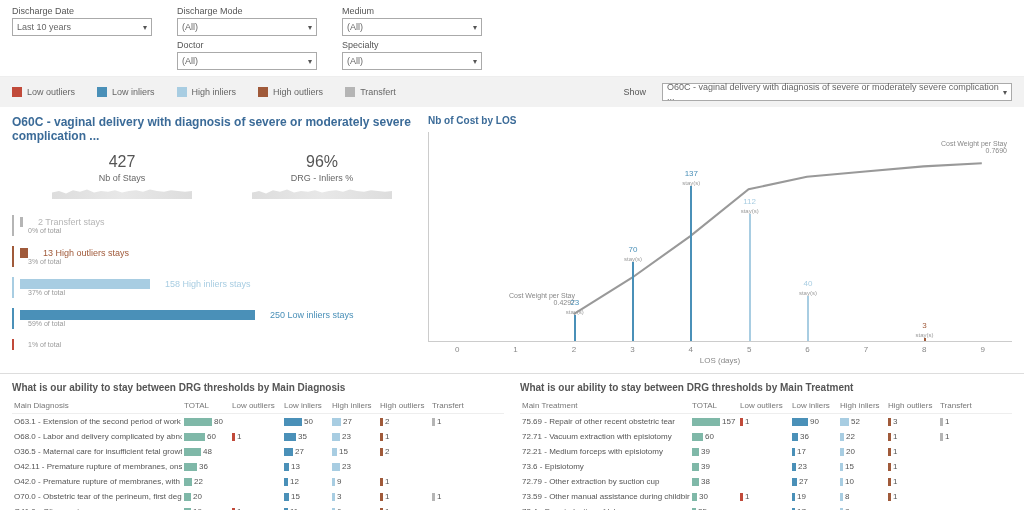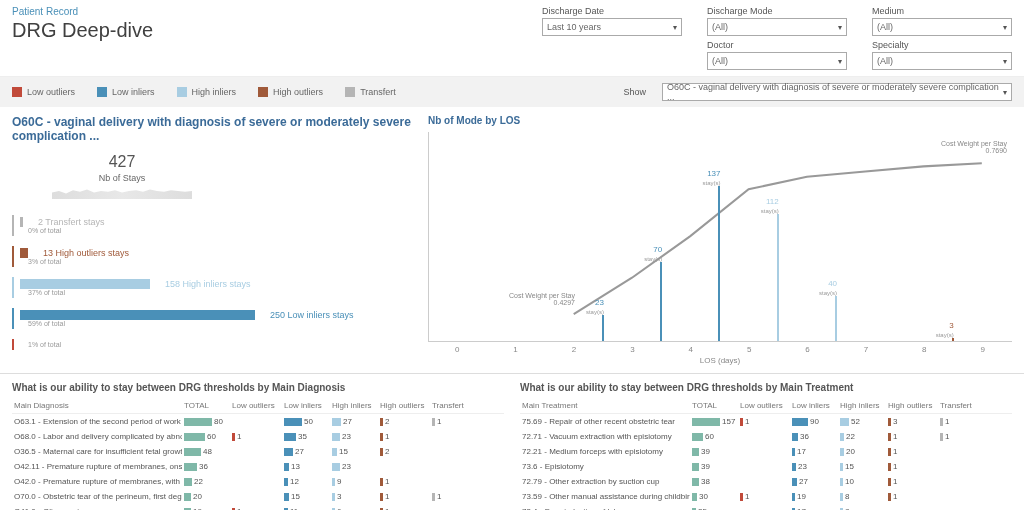--- a/index.html
+++ b/index.html
@@ -31,21 +31,21 @@
 .bars-sm{display:flex;flex-direction:column;gap:10px;margin-top:8px}
 .bar-r{display:flex;align-items:center}
 .bar-g{border-left:2px solid;padding:2px 0 2px 6px}
 .bar-b{height:10px}
 .bar-t{font-size:9px;margin-left:15px}
 .bar-s{font-size:7px;color:#999;margin-left:8px}
 .main-r{flex:1}
 .ch-t{font-size:10px;color:#3b6b98;font-weight:bold;margin-bottom:6px}
 .ch-a{position:relative;height:210px;border-left:1px solid #ccc;border-bottom:1px solid #ccc}
 .cols{position:absolute;bottom:0;left:0;right:0;display:flex;justify-content:space-around;height:100%;align-items:flex-end}
-.col{display:flex;flex-direction:column;align-items:flex-end;position:relative;width:10%}
+.col{display:flex;flex-direction:column;align-items:center;position:relative;width:10%}
 .col-v{font-size:8px;color:#4a90b8;margin-bottom:2px}
 .col-u{font-size:6px;color:#999}
 .col-b{width:2px}
 .line{position:absolute;inset:0}
 .ann{position:absolute;font-size:7px;color:#888;text-align:right}
 .xl{display:flex;justify-content:space-around;font-size:8px;color:#888;margin-top:3px}
 .xc{text-align:center;font-size:8px;color:#888;margin-top:2px}
 .bot{display:flex;gap:16px;padding:8px 12px}
 .tbl{flex:1}
 .tbl-t{font-size:10px;font-weight:bold;color:#555;margin-bottom:8px}
@@ -54,24 +54,20 @@
 .tr{display:grid;grid-template-columns:170px 48px 52px 48px 48px 52px 44px;font-size:8px;color:#555;align-items:center;height:15px}
 .tr>div{padding:0 2px;display:flex;align-items:center;gap:2px;overflow:hidden;white-space:nowrap}
 .mn{overflow:hidden;text-overflow:ellipsis;white-space:nowrap}
 .mb{height:8px;background:#7fb8a8;display:inline-block}
 .mb2{height:8px;display:inline-block}
 </style>
 </head>
 <body>
 
 <div class="hdr">
-  <div class="hdr-l">
-    <div class="brd">Patient Record</div>
-    <div class="ttl">DRG Deep-dive</div>
-  </div>
   <div class="flt" id="filters">
       <div class="flt-c">
         <div class="flt-lbl">Discharge Date</div>
     <div class="flt-sel">
           <span>Last 10 years</span>
         </div>
       </div>
       <div class="flt-c">
         <div class="flt-lbl">Discharge Mode</div>
     <div class="flt-sel">
@@ -131,20 +127,25 @@
 
 <div class="main">
   <div class="main-l">
     <div class="drg-h">O60C - vaginal delivery with diagnosis of severe or moderately severe complication ...</div>
     <div class="kpis">
       <div class="kpi">
         <div class="kpi-v">427</div>
         <div class="kpi-l">Nb of Stays</div>
         <div class="spark"></div>
       </div>
+      <div class="kpi">
+        <div class="kpi-v">96%</div>
+        <div class="kpi-l">DRG - Inliers %</div>
+        <div class="spark"></div>
+      </div>
     </div>
     <div class="bars-sm" id="sum-bars">
         <div>
           <div class="bar-g" style="border-color:#b5b5b5">
     <div class="bar-r">
               <div class="bar-b" style="width:3px;background:#b5b5b5"></div>
     <span class="bar-t" style="color:#b5b5b5">2 Transfert stays</span>
             </div>
     <div class="bar-s">0% of total</div>
           </div>
@@ -177,21 +178,21 @@
           </div>
         </div>
         <div>
           <div class="bar-g" style="border-color:#c14a3a">
     <div class="bar-s">1% of total</div>
           </div>
         </div>
       </div>
   </div>
   <div class="main-r">
-    <div class="ch-t">Nb of Mode by LOS</div>
+    <div class="ch-t">Nb of Cost by LOS</div>
     <div class="ch-a">
       <svg class="line" viewBox="0 0 560 210" preserveAspectRatio="none">
         <polyline points="139,175 195,140 251,100 307,55 363,43 419,38 475,33 531,30" fill="none" stroke="#999" stroke-width="2"></polyline>
       </svg>
       <div class="ann" style="left:80px;top:160px">
         <div>Cost Weight per Stay</div>
         <div>0.4297</div>
       </div>
       <div class="ann" style="right:5px;top:8px">
         <div>Cost Weight per Stay</div>

